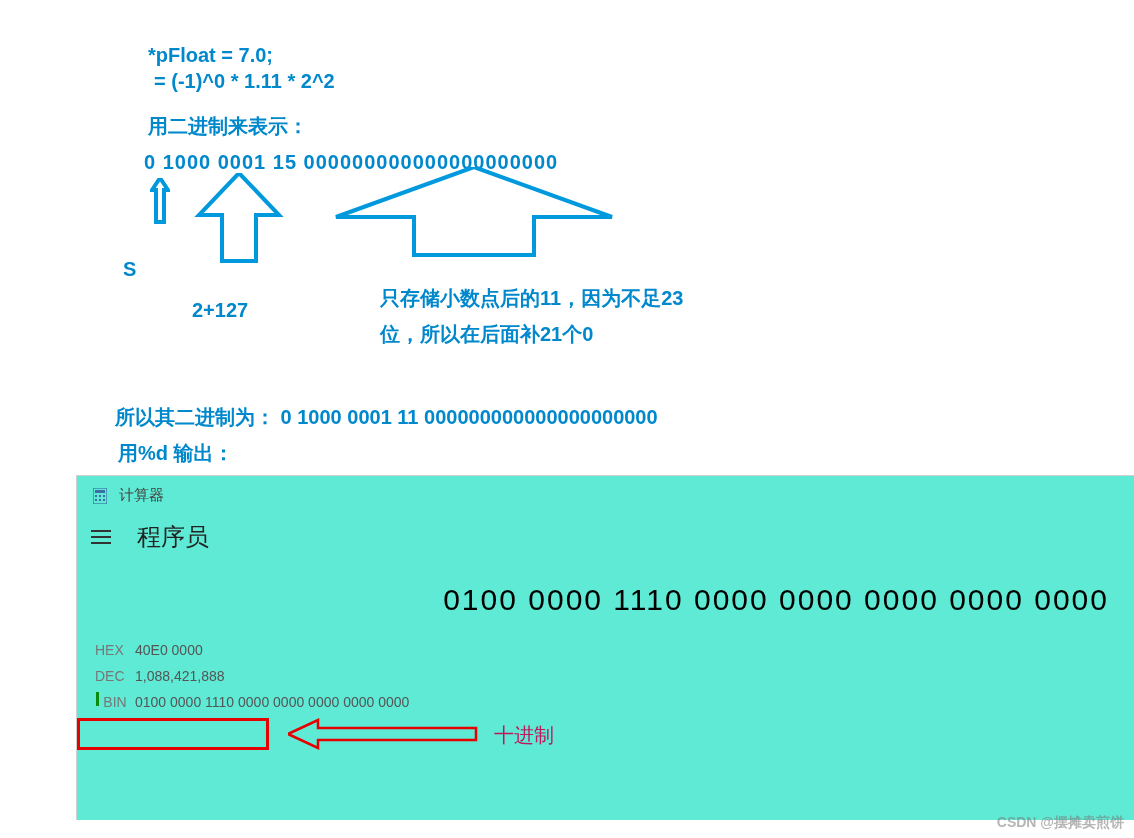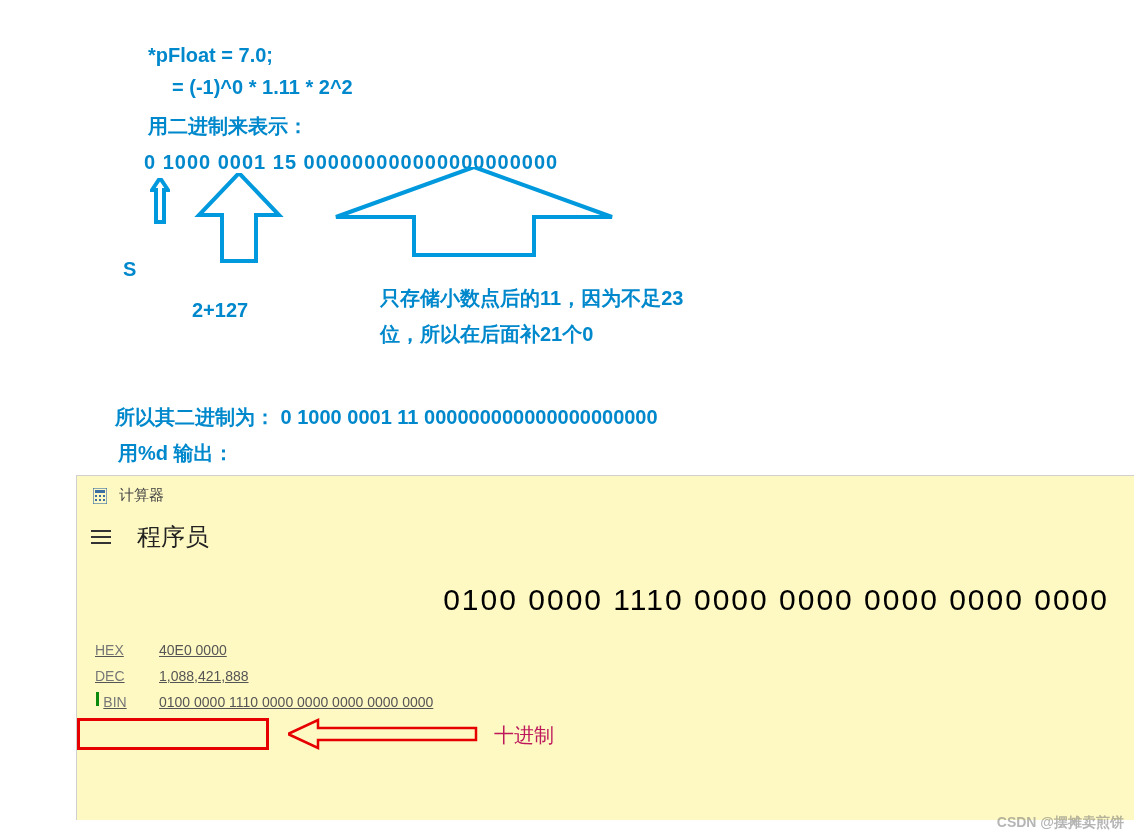--- a/index.html
+++ b/index.html
@@ -12,21 +12,21 @@
       overflow: hidden;
     }
     .annot {
       color: #0088CC;
       font-weight: bold;
       font-size: 20px;
       position: absolute;
     }
     
     .l1 { left: 148px; top: 32px; margin-top: 12px; }
-    .l2 { left: 172px; top: 70px; margin-top: 6px; }
+    .l2 { left: 154px; top: 70px; }
     .l3 { left: 148px; top: 113px; }
     .l4 { left: 144px; top: 151px; letter-spacing: 1px; }
     .l-s { left: 123px; top: 258px; }
     .l-exp { left: 192px; top: 299px; }
     .l-mantissa1 { left: 380px; top: 285px; }
     .l-mantissa2 { left: 380px; top: 321px; }
     .l-bin { left: 115px; top: 404px; }
     .l-d { left: 118px; top: 440px; }
 
     
@@ -48,21 +48,21 @@
     }
     .stroke-blue { stroke: #0099DD; stroke-width: 4px; fill: none; }
 
     
     .calc {
       position: absolute;
       left: 76px; top: 475px;
       width: 1058px; height: 345px;
       border-top: 1px solid #d0d0d0;
       border-left: 1px solid #d0d0d0;
-      background: #fef9c3;
+      background: #5eead4;
     }
     .calc-title-row {
       display: flex; align-items: center; gap: 12px;
       padding: 10px 16px;
       color: #444;
       font-size: 15px;
     }
     .calc-icon { width: 14px; height: 16px; }
     .mode-row {
       display: flex; align-items: center; gap: 26px;
@@ -78,23 +78,21 @@
       letter-spacing: 2px;
       color: #000;
     }
     .vals {
       padding: 0 18px;
       font-size: 14px;
       color: #555;
     }
     .vals .row {
       display: flex;
-      gap: 24px;
       padding: 5px 0;
-      text-decoration: underline;
     }
     .vals .lab { width: 40px; color: #777; }
     .bin-row { position: relative; text-align: center; }
     .bin-indicator {
       position: absolute; left: 1px; top: 3px;
       width: 3px; height: 14px;
       background: #0C8A0C;
     }
     .dec-highlight {
       border: 3px solid #E60000;

